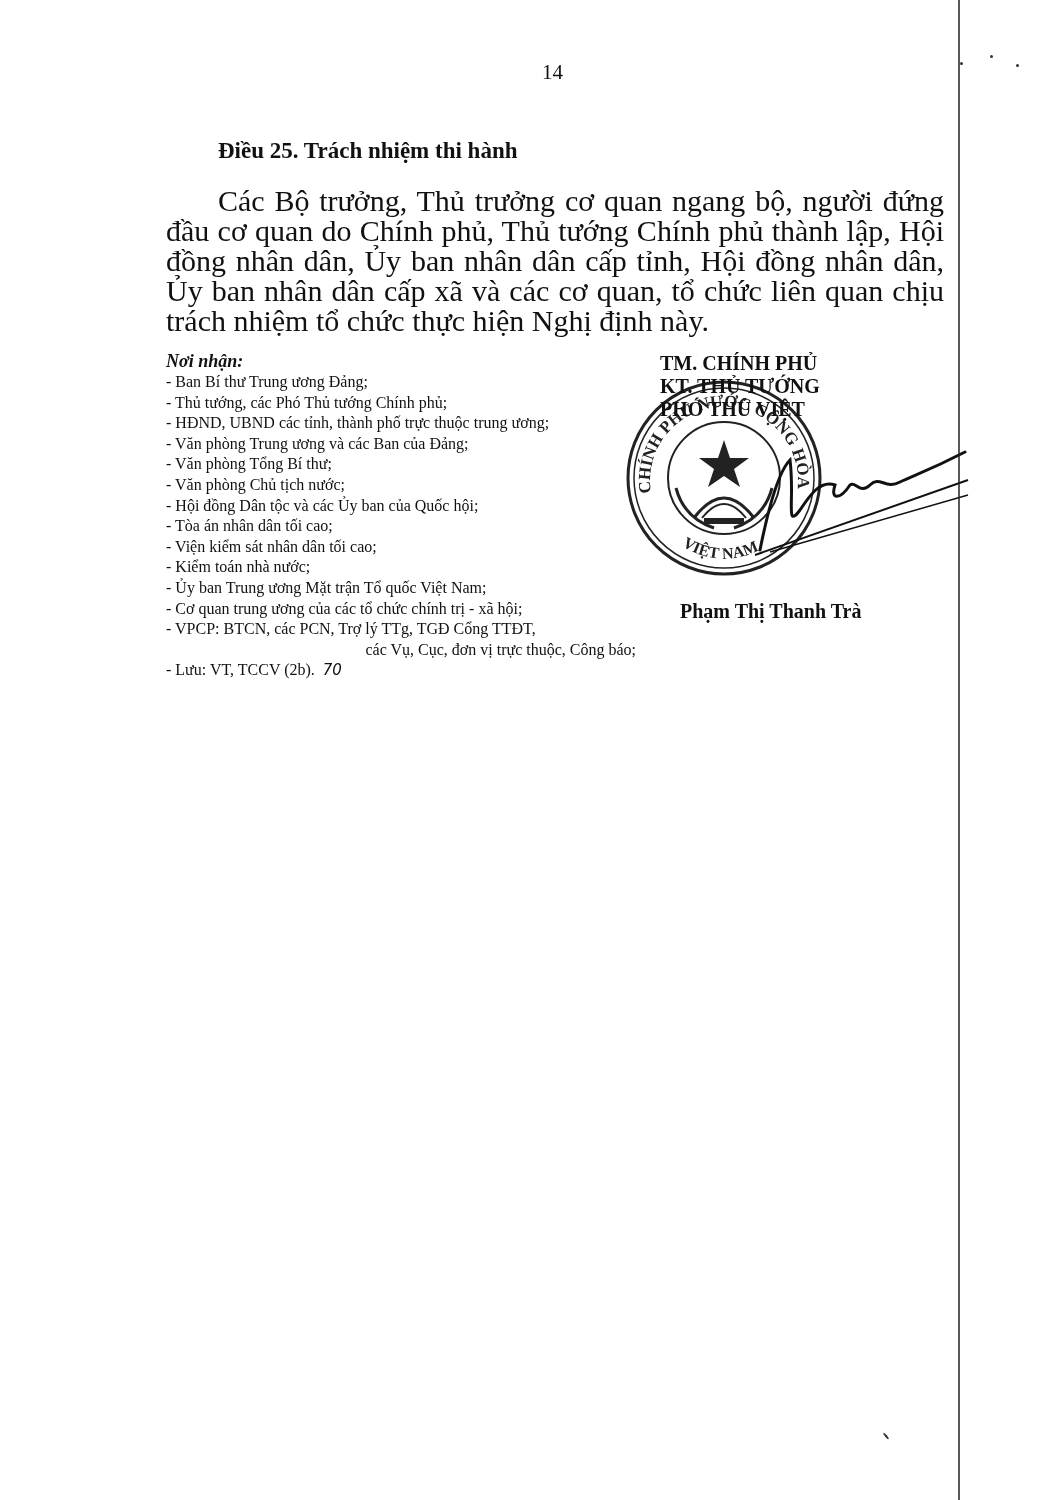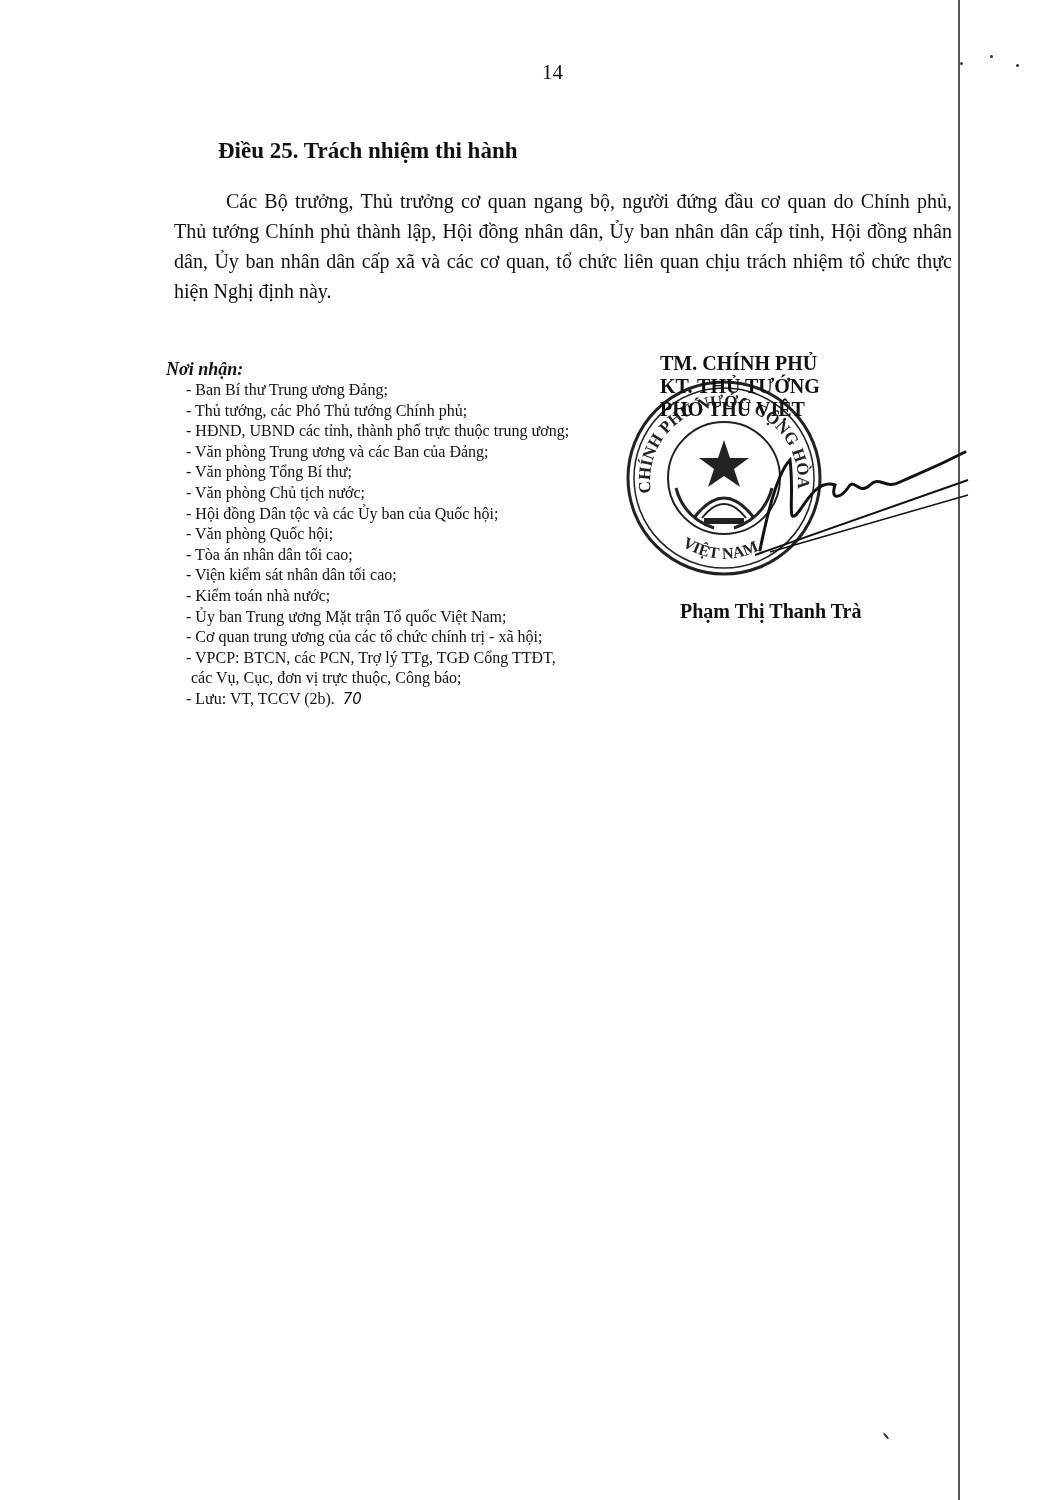--- a/index.html
+++ b/index.html
@@ -1,27 +1,27 @@
 <!DOCTYPE html>
 <html><head>
 <meta charset="utf-8">
 <style>
   html, body { margin: 0; padding: 0; background: #ffffff; }
   body { width: 1063px; height: 1500px; position: relative; overflow: hidden;
          font-family: "Liberation Serif", "DejaVu Serif", serif; color: #111; }
   .page-number { position: absolute; left: 542px; top: 60px; font-size: 21px; }
   .article-title { position: absolute; left: 218px; top: 138px; font-size: 23px; font-weight: bold; }
   .article-body { position: absolute; left: 166px; top: 186px; width: 778px;
-                  font-size: 20px; line-height: 30px; text-align: justify; margin-left: 8px; }
+                  font-size: 30px; line-height: 30px; text-align: justify; }
   .article-body p { margin: 0; text-indent: 52px; }
-  .recipients { position: absolute; left: 166px; top: 358px; width: 470px; font-size: 16px; line-height: 20.6px; }
+  .recipients { position: absolute; left: 166px; top: 350px; width: 470px; font-size: 16px; line-height: 20.6px; }
   .recipients-title { font-weight: bold; font-style: italic; font-size: 18px; line-height: 22px; }
   .recipients ul { list-style: none; margin: 0; padding: 0; }
-  .recipients li { white-space: nowrap; margin-left: 20px; }
-  .recipients li.indent { padding-left: 5px; }
+  .recipients li { white-space: nowrap; }
+  .recipients li.indent { padding-left: 5px; text-align: right; }
   .handnote { font-family: "DejaVu Sans", sans-serif; font-weight: normal; font-style: italic; font-size: 15px; margin-left: 8px; }
   .signature-block { position: absolute; left: 660px; top: 352px; width: 300px; text-align: left;
                      font-weight: bold; font-size: 20px; line-height: 23px; }
   .sig-name { position: absolute; left: 680px; top: 600px; font-weight: bold; font-size: 20px; }
   .seal { position: absolute; left: 624px; top: 378px; width: 200px; height: 200px; }
   .signature-scribble { position: absolute; left: 740px; top: 440px; width: 230px; height: 120px; }
   .right-rule { position: absolute; left: 958px; top: 0; width: 2px; height: 1500px; background: #222; opacity: 0.75; }
   .speck { position: absolute; width: 3px; height: 3px; background: #333; border-radius: 50%; }
 </style>
 </head>
@@ -38,21 +38,20 @@
 <div class="recipients">
   <div class="recipients-title">Nơi nhận:</div>
   <ul>
     <li>- Ban Bí thư Trung ương Đảng;</li>
     <li>- Thủ tướng, các Phó Thủ tướng Chính phủ;</li>
     <li>- HĐND, UBND các tỉnh, thành phố trực thuộc trung ương;</li>
     <li>- Văn phòng Trung ương và các Ban của Đảng;</li>
     <li>- Văn phòng Tổng Bí thư;</li>
     <li>- Văn phòng Chủ tịch nước;</li>
     <li>- Hội đồng Dân tộc và các Ủy ban của Quốc hội;</li>
-    <li>- Văn phòng Quốc hội;</li>
     <li>- Tòa án nhân dân tối cao;</li>
     <li>- Viện kiểm sát nhân dân tối cao;</li>
     <li>- Kiểm toán nhà nước;</li>
     <li>- Ủy ban Trung ương Mặt trận Tổ quốc Việt Nam;</li>
     <li>- Cơ quan trung ương của các tổ chức chính trị - xã hội;</li>
     <li>- VPCP: BTCN, các PCN, Trợ lý TTg, TGĐ Cổng TTĐT,</li>
     <li class="indent">các Vụ, Cục, đơn vị trực thuộc, Công báo;</li>
     <li><span>- Lưu: VT, TCCV (2b).</span><span class="handnote">70</span></li>
   </ul>
 </div>

